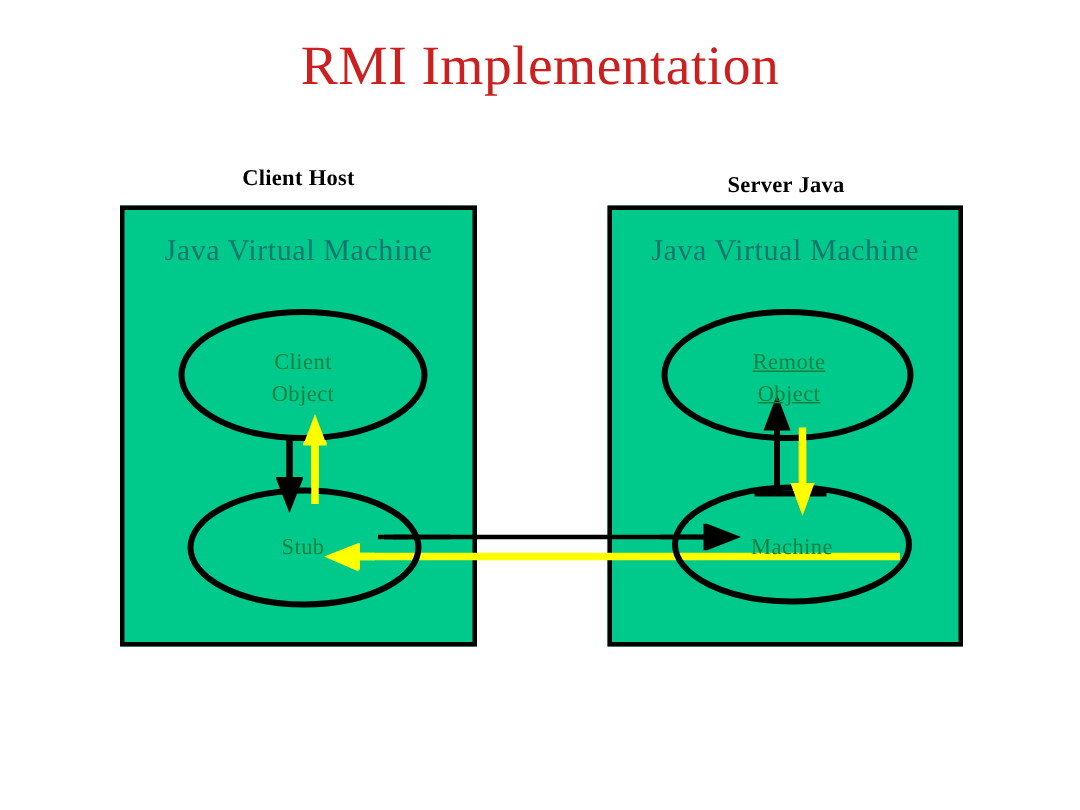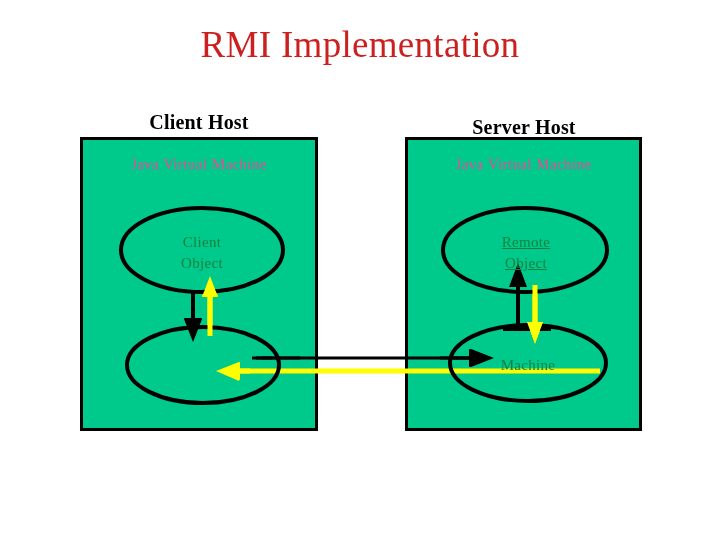--- a/index.html
+++ b/index.html
@@ -32,21 +32,21 @@
     font-size: 37px;
     font-weight: normal;
     color: #cc2020;
     letter-spacing: 0.3px;
     line-height: 1.05;
     white-space: nowrap;
   }
   .host-label {
     position: absolute;
     font-family: "Liberation Serif", "DejaVu Serif", serif;
-    font-size: 20px;
+    font-size: 15px;
     font-weight: bold;
     color: #000000;
     text-align: center;
     white-space: nowrap;
     letter-spacing: 0.2px;
   }
   #client-host-label {
     left: 80px;
     top: 111px;
     width: 238px;
@@ -70,22 +70,22 @@
   }
   #server-jvm-box {
     left: 405px;
     top: 137px;
     width: 237px;
     height: 294px;
   }
   .jvm-label {
     position: absolute;
     font-family: "Liberation Serif", "DejaVu Serif", serif;
-    font-size: 15px;
-    color: #ec4899;
+    font-size: 20px;
+    color: #0f766e;
     text-align: center;
     white-space: nowrap;
     letter-spacing: 0.4px;
   }
   #client-jvm-label {
     left: 80px;
     top: 156px;
     width: 238px;
   }
   #server-jvm-label {
@@ -134,21 +134,21 @@
   }
 </style>
 </head>
 <body>
 
 <div id="slide">
 
   <div id="slide-title">RMI Implementation</div>
 
   <div class="host-label" id="client-host-label">Client Host</div>
-  <div class="host-label" id="server-host-label">Server Host</div>
+  <div class="host-label" id="server-host-label">Server Java</div>
 
   <div class="jvm-box" id="client-jvm-box"></div>
   <div class="jvm-box" id="server-jvm-box"></div>
 
   <div class="jvm-label" id="client-jvm-label">Java Virtual Machine</div>
   <div class="jvm-label" id="server-jvm-label">Java Virtual Machine</div>
 
   <svg id="diagram-svg" viewBox="0 0 720 540">
 
     <g>
@@ -229,20 +229,23 @@
     <line x1="440" y1="358" x2="470" y2="358" stroke="#000000" stroke-width="3"></line>
     <polygon points="492,358 469,349 469,367" fill="#000000"></polygon>
 
   </svg>
 
   <div class="node-label" id="client-object-label">
     <div>Client</div>
     <div>Object</div>
   </div>
 
+  <div class="node-label" id="stub-label">
+    <div>Stub</div>
+  </div>
 
   <div class="node-label" id="remote-object-label">
     <div>Remote</div>
     <div>Object</div>
   </div>
 
   <div class="node-label" id="skeleton-label">
     <div>Machine</div>
   </div>
 

